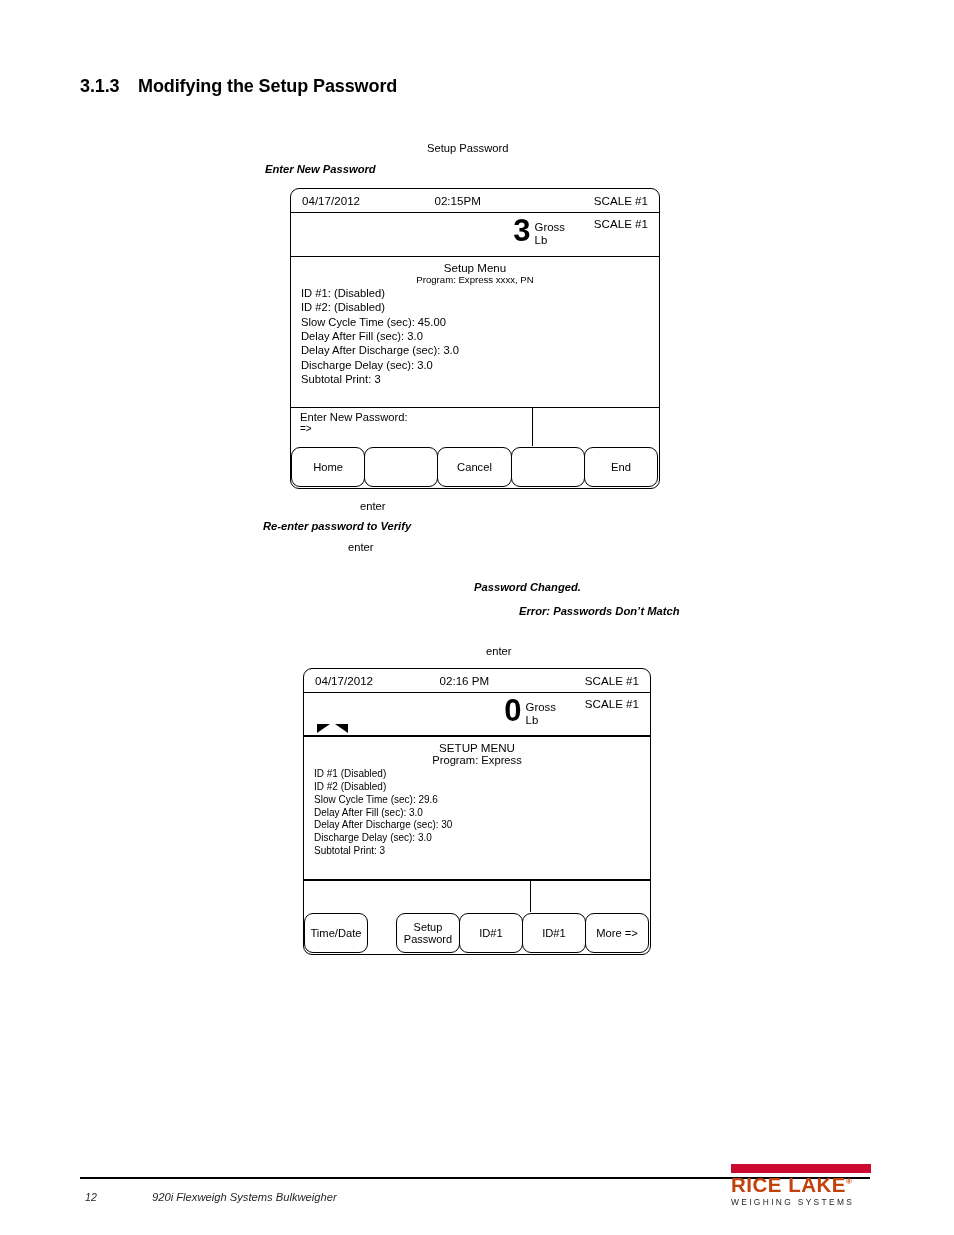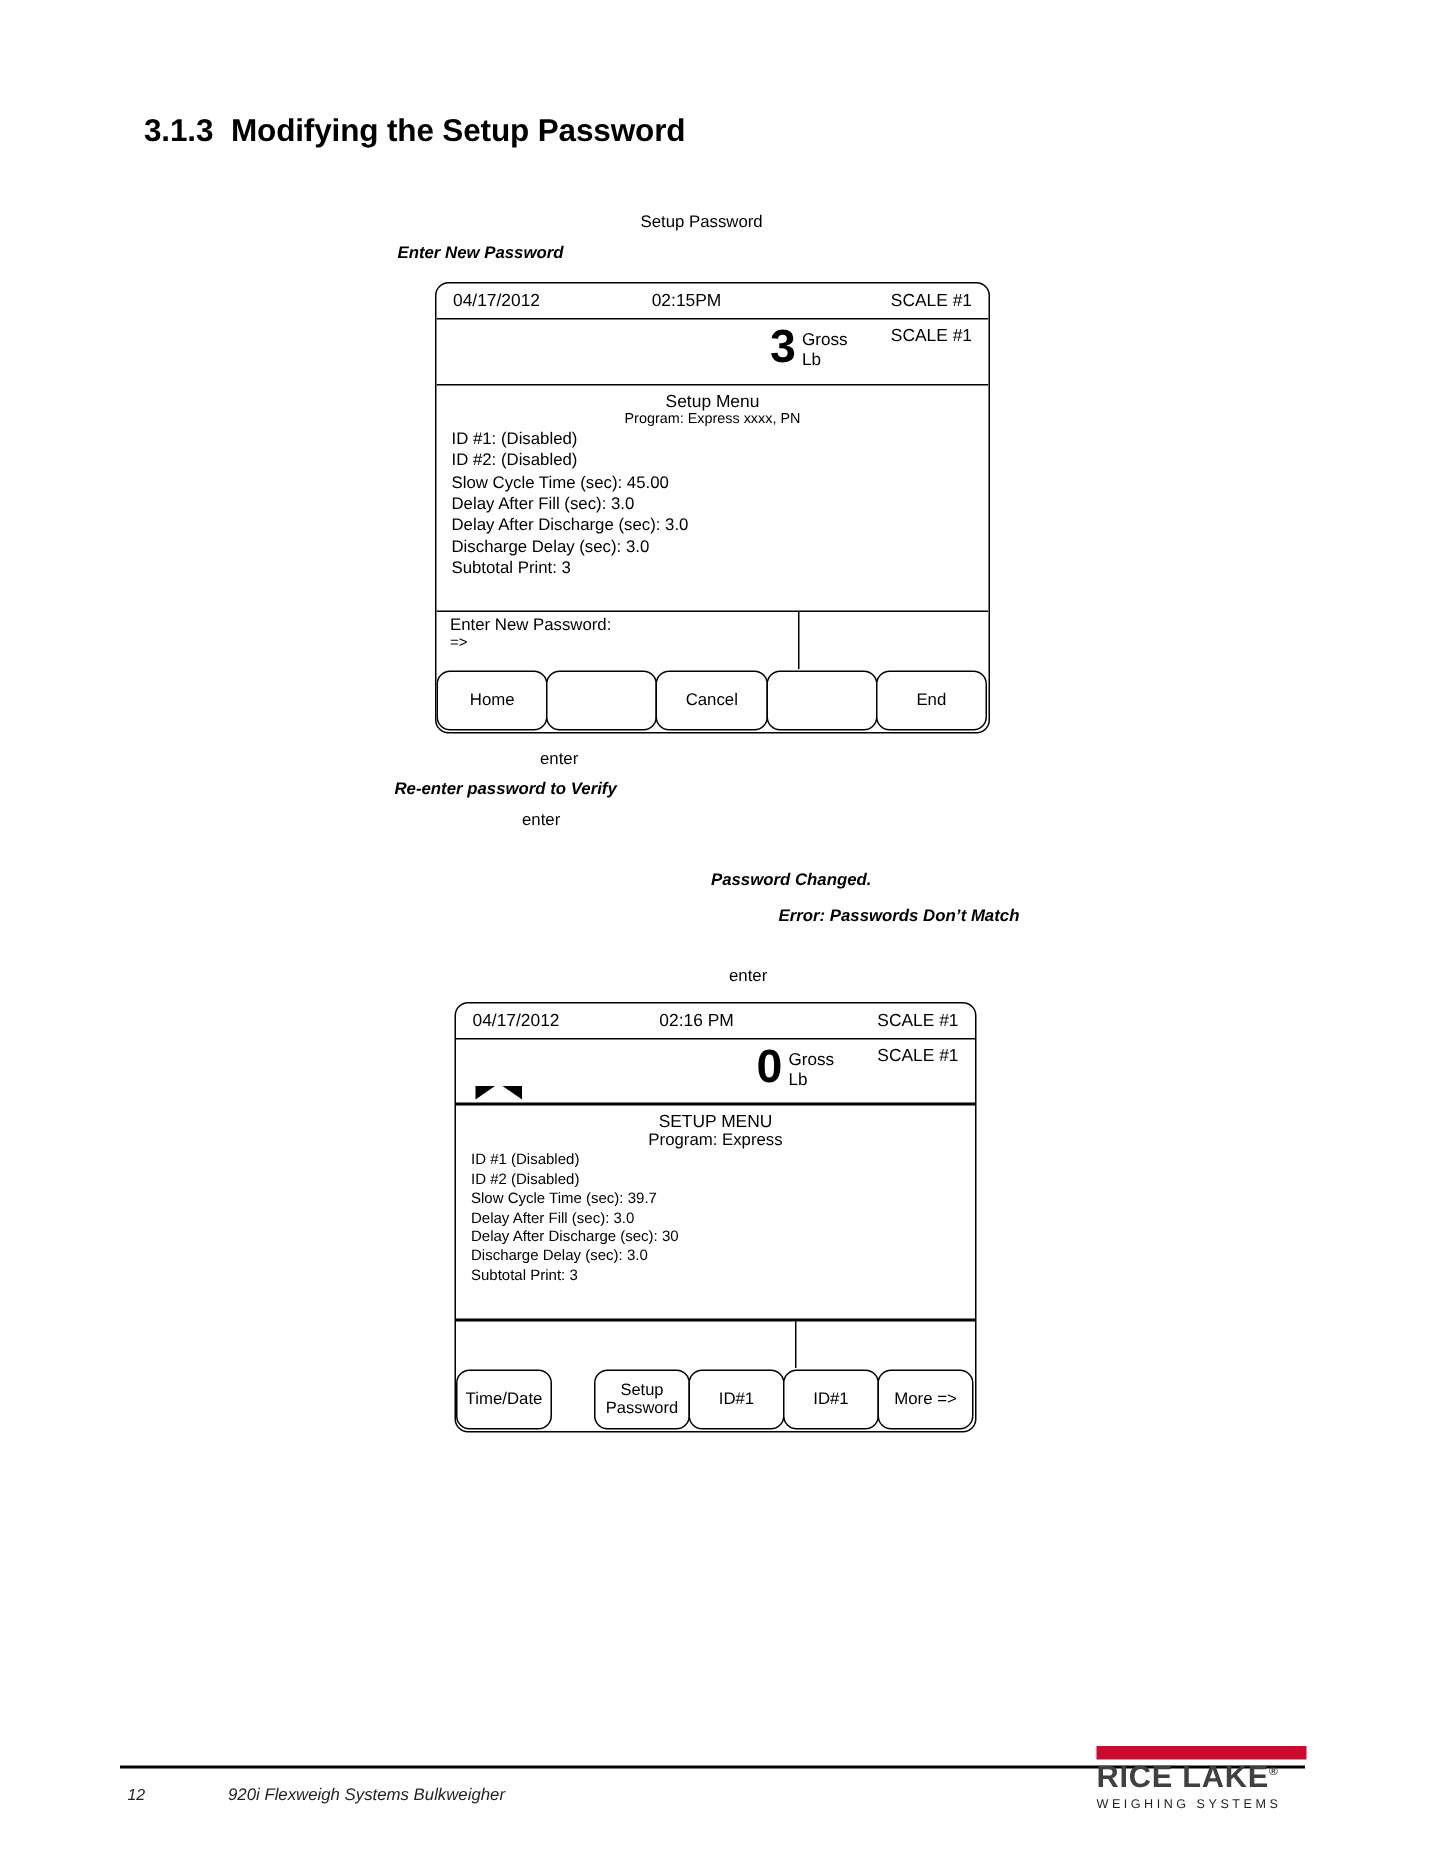--- a/index.html
+++ b/index.html
@@ -12,23 +12,23 @@
     height: 1235px;
     position: relative;
     font-family: "Liberation Sans", sans-serif;
     color: #000000;
     -webkit-font-smoothing: antialiased;
   }
 
   
   .sec-heading {
     position: absolute;
-    left: 96px;
+    left: 80px;
     top: 76px;
-    font-size: 21px;
+    font-size: 18px;
     font-weight: bold;
     letter-spacing: -0.1px;
     white-space: nowrap;
   }
   .sec-heading .num { display: inline-block; width: 58px; }
 
   
   .txt {
     position: absolute;
     font-size: 11.2px;
@@ -215,21 +215,21 @@
     height: 9px;
     background: #cc0a2f;
     width: 100%;
   }
   .logo-name {
     font-size: 20.5px;
     font-weight: bold;
     letter-spacing: 0.5px;
     line-height: 1.0;
     margin-top: 2px;
-    color: #404040;
+    color: #c2410c;
     white-space: nowrap;
   }
   .logo-name .reg { font-size: 8px; vertical-align: super; }
   .logo-sub {
     font-size: 8.4px;
     letter-spacing: 2.35px;
     color: #231f20;
     margin-top: 1px;
     white-space: nowrap;
   }
@@ -325,21 +325,21 @@
     </div>
     <div class="weight-scale">SCALE #1</div>
   </div>
 
   <div class="panel-row menubody row-sep-thick">
     <div class="menu-title">SETUP MENU</div>
     <div class="menu-sub big">Program: Express</div>
     <ul class="menu-list small">
       <li>ID #1 (Disabled)</li>
       <li>ID #2 (Disabled)</li>
-      <li>Slow Cycle Time (sec): 39.7</li>
+      <li>Slow Cycle Time (sec): 29.6</li>
       <li>Delay After Fill (sec): 3.0</li>
       <li>Delay After Discharge (sec): 30</li>
       <li>Discharge Delay (sec): 3.0</li>
       <li>Subtotal Print: 3</li>
     </ul>
   </div>
 
   <div class="panel-row promptrow" style="height:31px;">
     <div class="prompt-left" style="width:226px;"></div>
     <div class="prompt-divider"></div>

